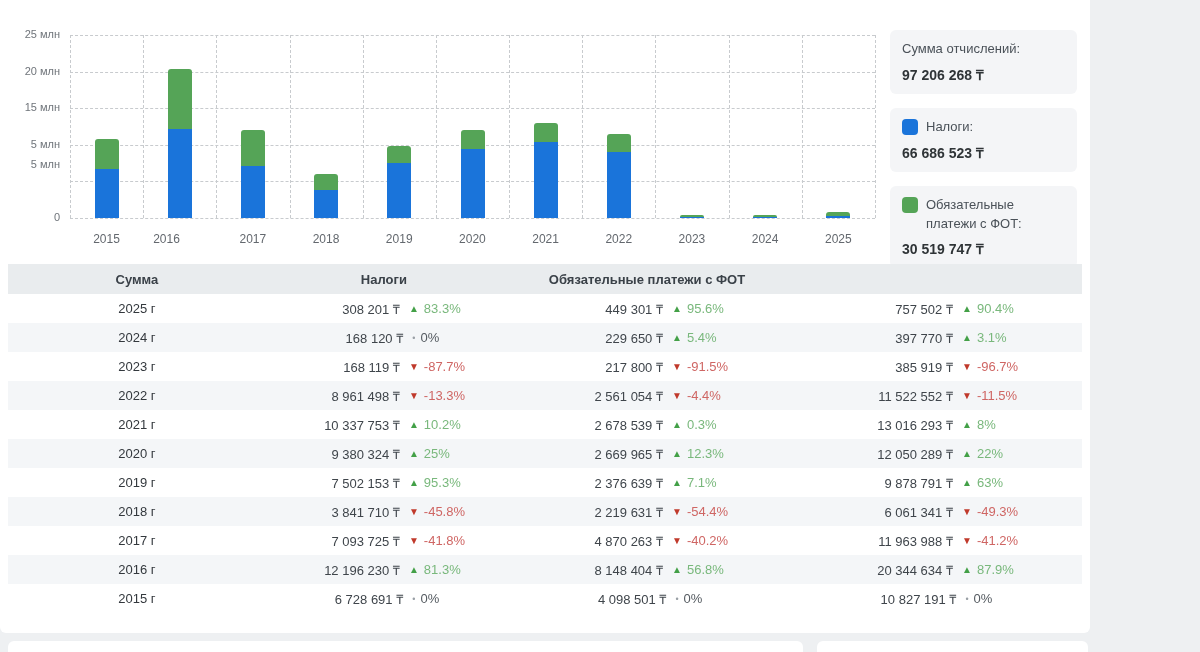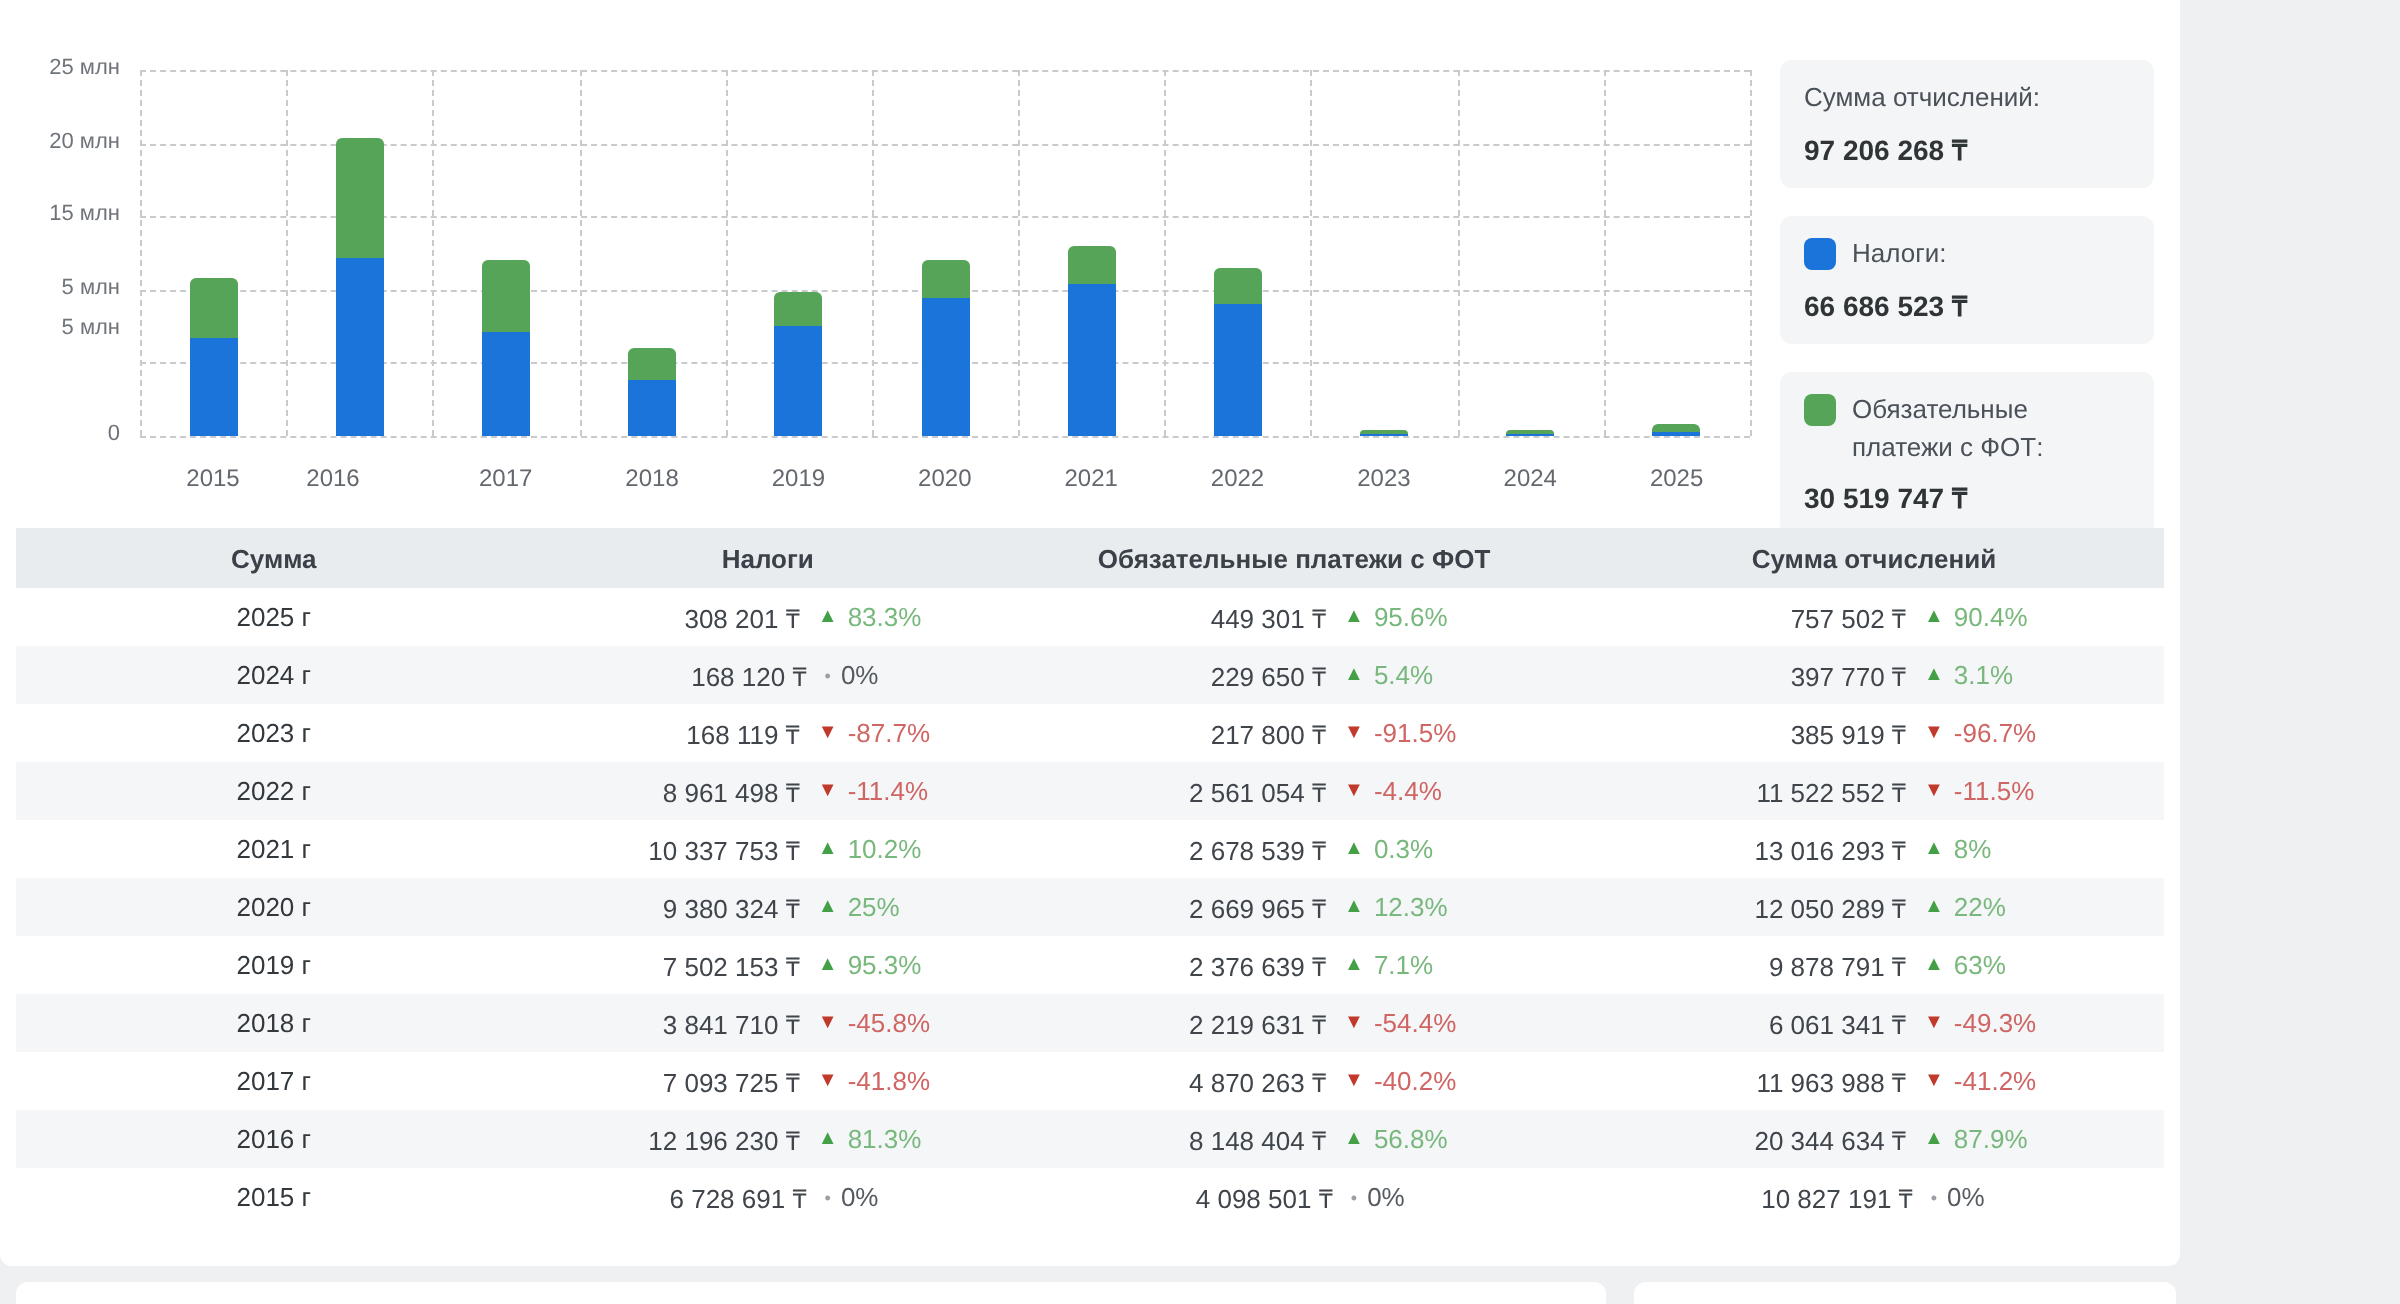--- a/index.html
+++ b/index.html
@@ -187,21 +187,20 @@
           <div class="sum-value">30 519 747 ₸</div>
         </div>
       </div>
   </div>
 
   <div class="table-wrap">
     <div class="t-row t-header" id="thead">
         <div class="col col-period">Сумма</div>
         <div class="col col-taxes">Налоги</div>
         <div class="col col-fot">Обязательные платежи с ФОТ</div>
-        <div class="col col-total">Сумма отчислений</div>
       </div>
     <div id="tbody">
         <div class="t-row">
           <div class="col col-period period-cell">2025 г</div>
           <div class="col col-taxes"><div class="metric dir-up">
               <span class="amount">308 201 ₸</span>
               <span class="ind">▲</span>
               <span class="pct">83.3%</span>
             </div></div>
           <div class="col col-fot"><div class="metric dir-up">
@@ -249,21 +248,21 @@
               <span class="amount">385 919 ₸</span>
               <span class="ind">▼</span>
               <span class="pct">-96.7%</span>
             </div></div>
         </div>
         <div class="t-row alt">
           <div class="col col-period period-cell">2022 г</div>
           <div class="col col-taxes"><div class="metric dir-down">
               <span class="amount">8 961 498 ₸</span>
               <span class="ind">▼</span>
-              <span class="pct">-11.4%</span>
+              <span class="pct">-13.3%</span>
             </div></div>
           <div class="col col-fot"><div class="metric dir-down">
               <span class="amount">2 561 054 ₸</span>
               <span class="ind">▼</span>
               <span class="pct">-4.4%</span>
             </div></div>
           <div class="col col-total"><div class="metric dir-down">
               <span class="amount">11 522 552 ₸</span>
               <span class="ind">▼</span>
               <span class="pct">-11.5%</span>

